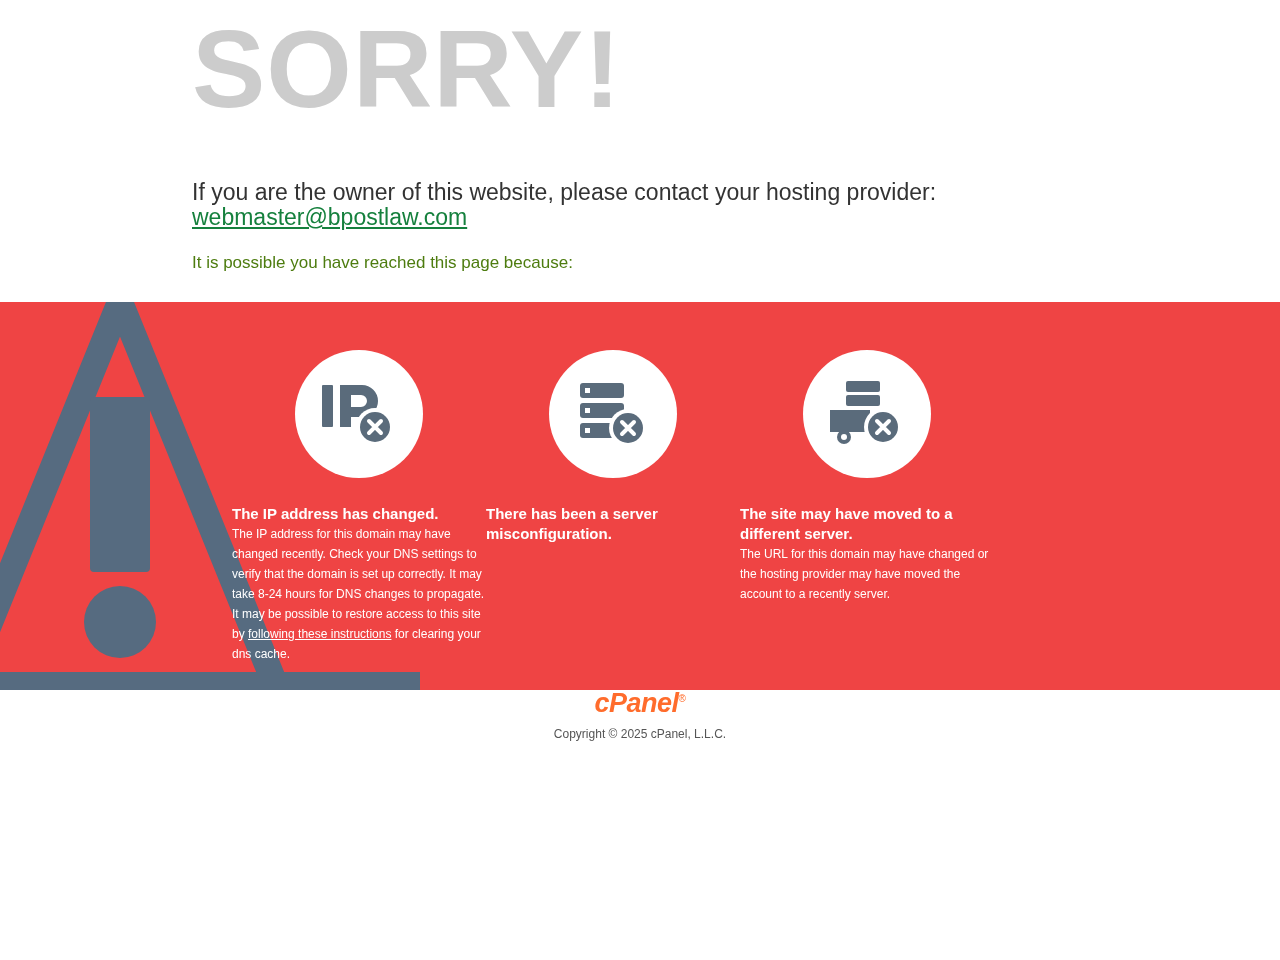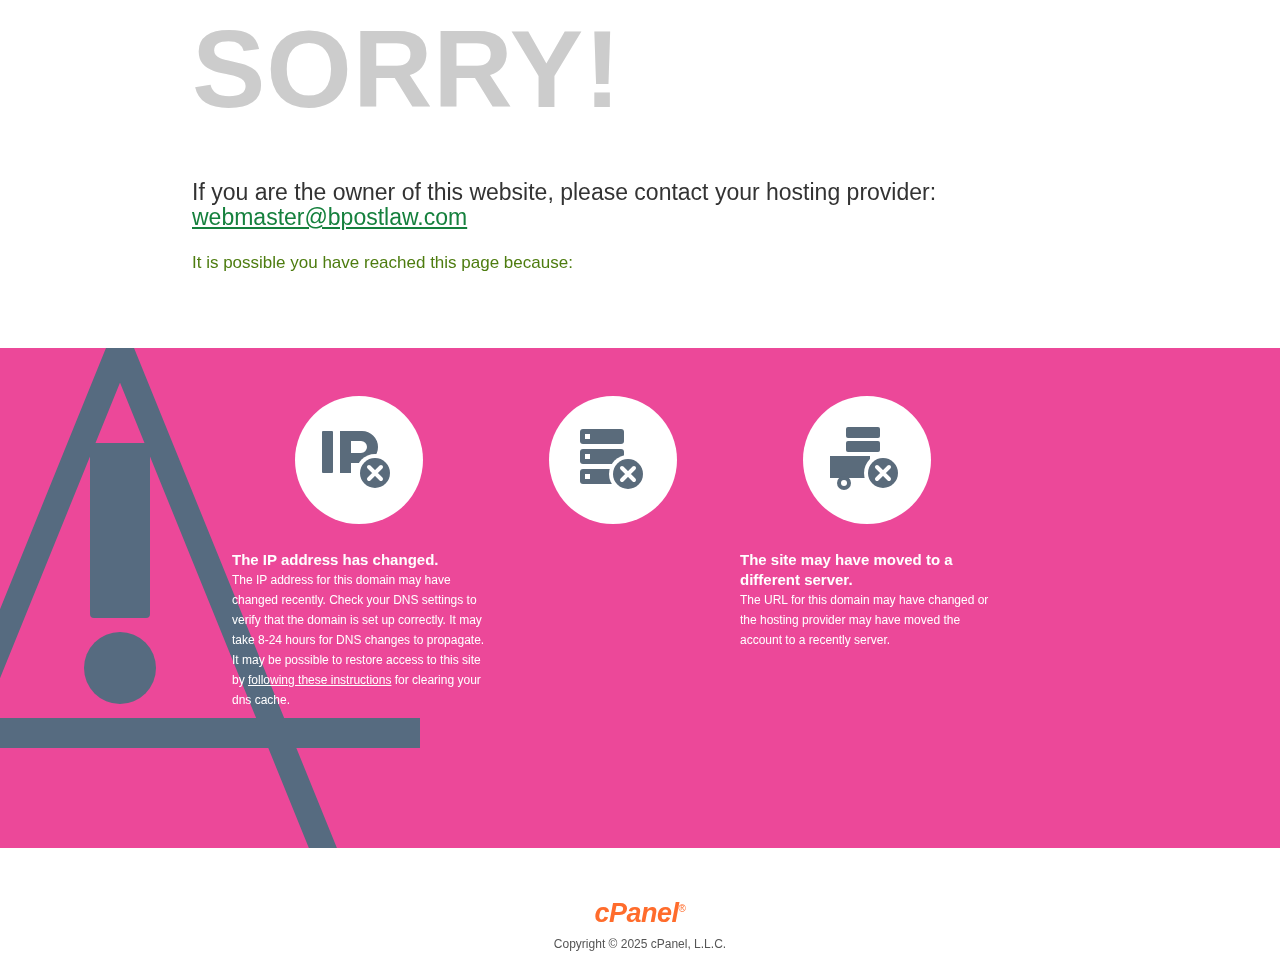--- a/index.html
+++ b/index.html
@@ -16,21 +16,21 @@
   .page {
     position: relative;
     width: 1280px;
     height: 960px;
     overflow: hidden;
   }
 
   
   .top {
     position: relative;
-    height: 348px;
+    height: 302px;
     background: #ffffff;
     padding: 0;
   }
   .sorry {
     position: absolute;
     left: 192px;
     top: 14px;
     font-size: 110px;
     line-height: 1;
     font-weight: bold;
@@ -57,22 +57,22 @@
     left: 192px;
     top: 250px;
     font-size: 17px;
     line-height: 25px;
     color: #4d7c0f;
   }
 
   
   .dark {
     position: relative;
-    height: 500px;
-    background: #ec4899;
+    height: 388px;
+    background: #ef4444;
     overflow: hidden;
   }
   
   .watermark {
     position: absolute;
     left: -20px;
     top: 0px;
     width: 440px;
     height: 500px;
     opacity: 1;
@@ -118,21 +118,20 @@
   .col-body a {
     color: #ffffff;
     text-decoration: underline;
   }
 
   
   .footer {
     height: 164px;
     background: #ffffff;
     text-align: center;
-    padding-top: 52px;
   }
   .cpanel-logo {
     font-size: 27px;
     font-weight: bold;
     color: #ff6c2c;
     font-style: italic;
     letter-spacing: -0.5px;
     line-height: 1;
     position: relative;
     display: inline-block;
@@ -205,20 +204,21 @@
               <rect x="4" y="44" width="34" height="15" rx="3"></rect>
               <rect x="9" y="9" width="5" height="5" fill="#ffffff"></rect>
               <rect x="9" y="29" width="5" height="5" fill="#ffffff"></rect>
               <rect x="9" y="49" width="5" height="5" fill="#ffffff"></rect>
               <circle cx="52" cy="49" r="19" fill="#ffffff"></circle>
               <circle cx="52" cy="49" r="15"></circle>
               <path d="M46 43 l12 12 M58 43 l-12 12" stroke="#ffffff" stroke-width="4" stroke-linecap="round" fill="none"></path>
             </g>
           </svg>
         </div>
+        <div class="col-title">There has been a server misconfiguration.</div>
       </div>
 
       <div class="col c3">
         <div class="icon-circle">
           <svg width="78" height="70" viewBox="0 0 78 70" xmlns="http://www.w3.org/2000/svg">
             <g fill="#5a6b7b">
               <rect x="18" y="2" width="34" height="11" rx="2"></rect>
               <rect x="18" y="16" width="34" height="11" rx="2"></rect>
               <path d="M2 31 h40 v22 h-40 z"></path>
               <path d="M44 38 h12 l10 11 v4 h-22 z"></path>

